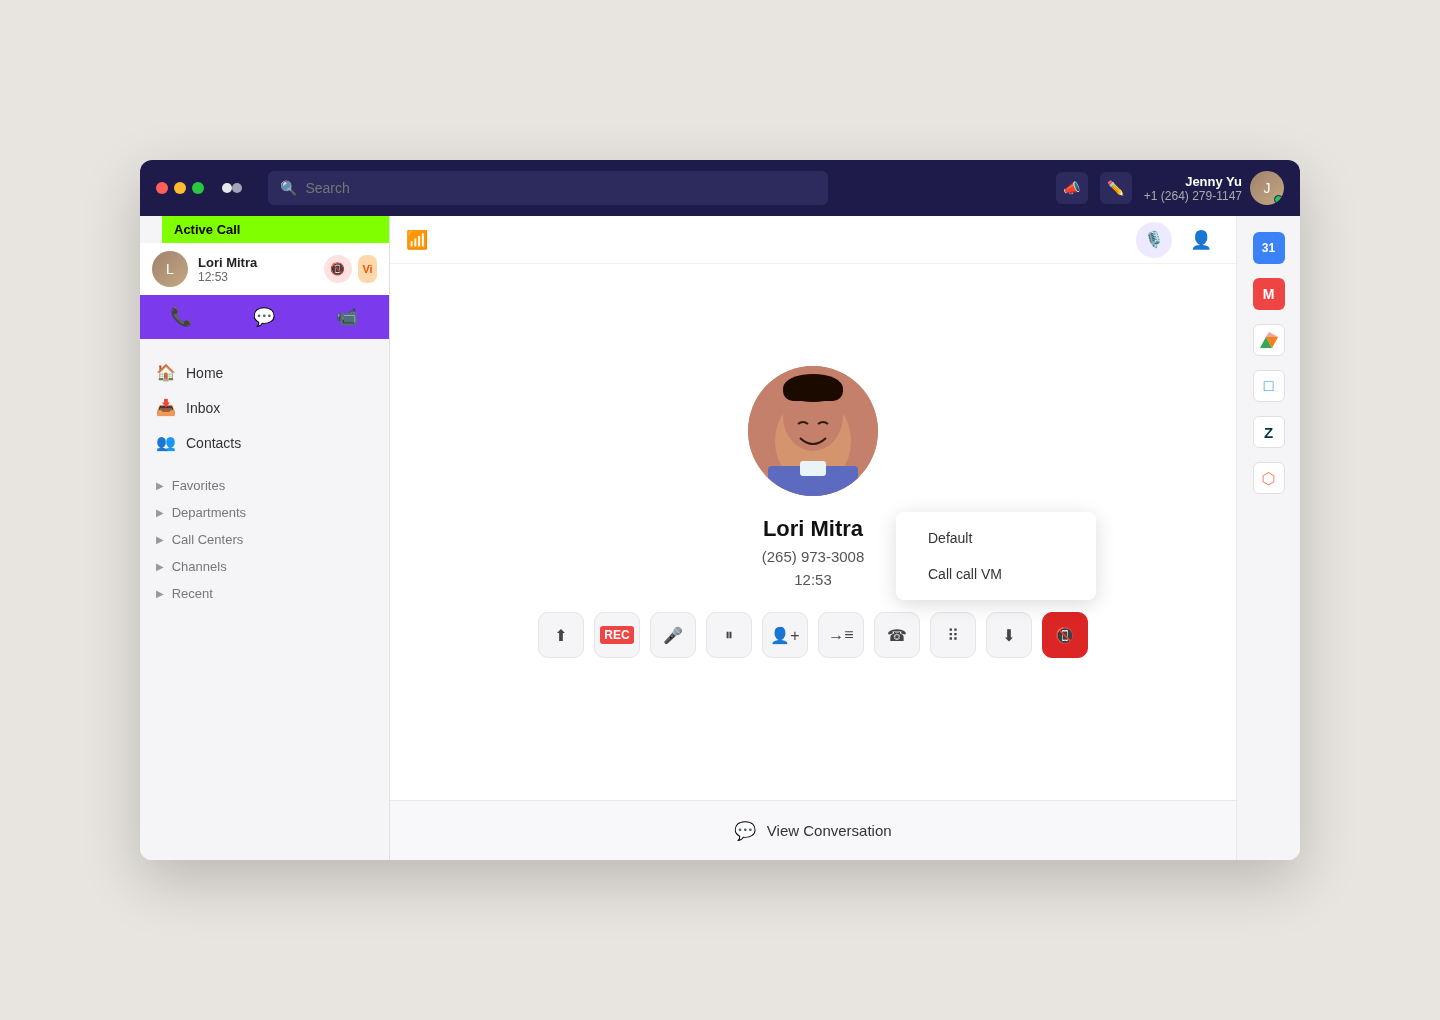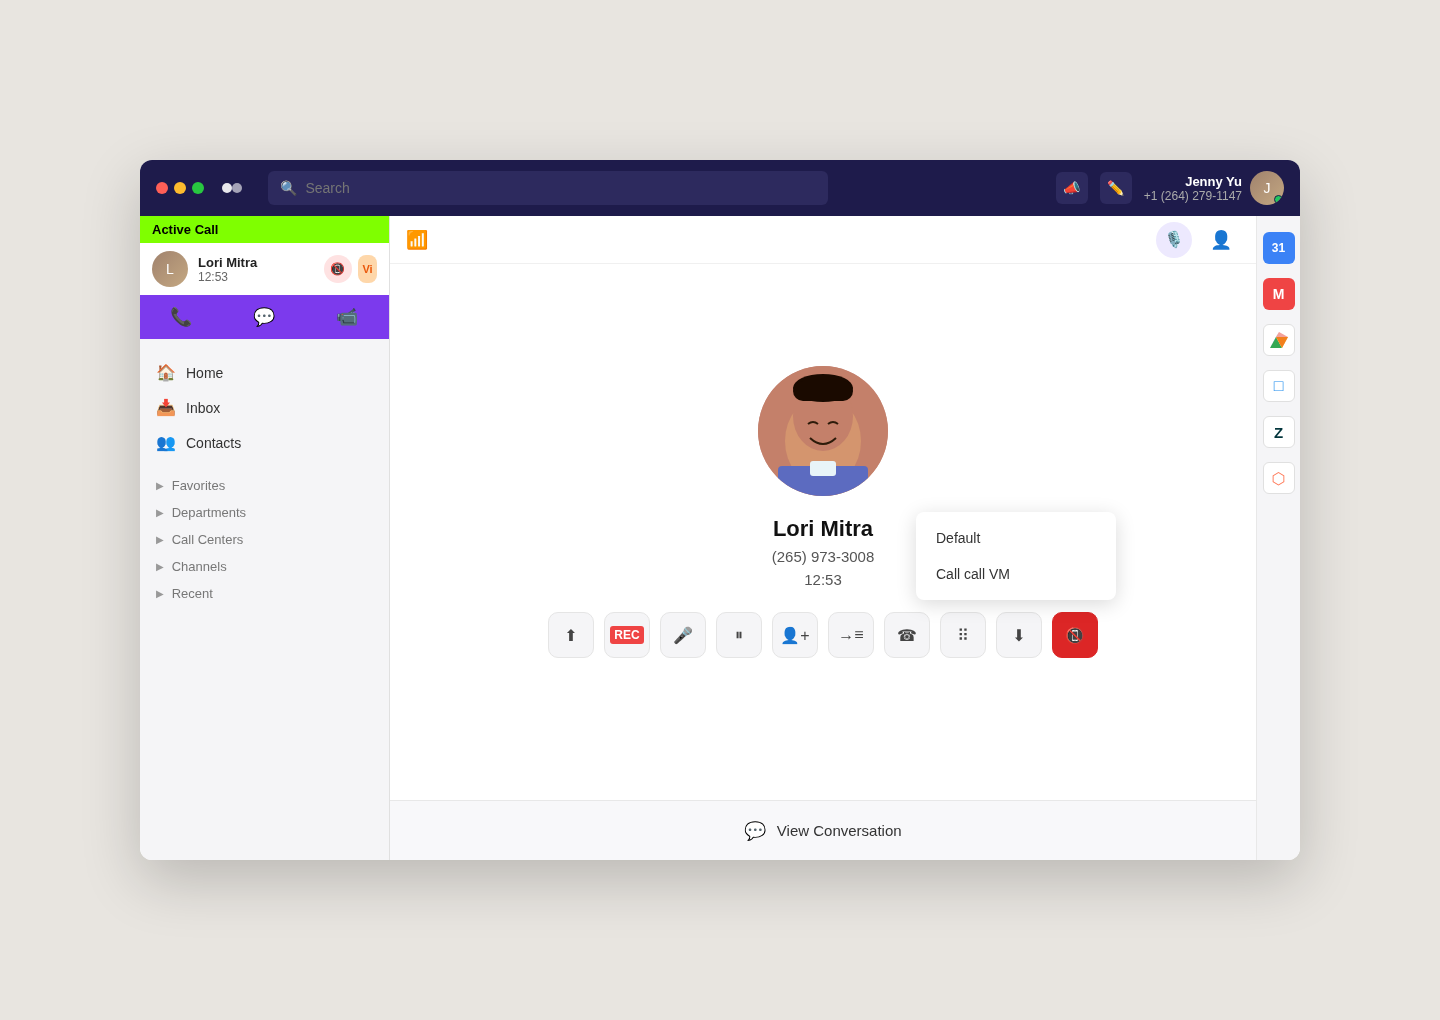--- a/index.html
+++ b/index.html
@@ -147,20 +147,21 @@
     .active-call-section {
       padding: 0;
     }
     .active-call-badge {
       background: #7fff00;
       color: #000;
       font-size: 13px;
       font-weight: 700;
       padding: 6px 12px;
       display: block;
+      margin-left: 22px;
     }
     .caller-row {
       display: flex;
       align-items: center;
       padding: 8px 12px;
       gap: 10px;
       background: #fff;
     }
     .caller-avatar {
       width: 36px;
@@ -343,21 +344,21 @@
       top: 50%;
       transform: translateY(-20px);
       background: #fff;
       border-radius: 8px;
       box-shadow: 0 4px 20px rgba(0,0,0,0.15);
       padding: 8px 0;
       min-width: 200px;
       z-index: 10;
     }
     .dropdown-item {
-      padding: 10px 20px;
+      padding: 10px 32px;
       font-size: 14px;
       color: #333;
       cursor: pointer;
     }
     
     .call-controls {
       display: flex;
       gap: 10px;
       align-items: center;
       justify-content: center;
@@ -394,21 +395,21 @@
     .bottom-bar-text {
       font-size: 15px;
       color: #333;
     }
     .bottom-bar-icon {
       font-size: 18px;
       color: #555;
     }
     
     .right-sidebar {
-      width: 44px;
+      width: 64px;
       background: #f5f5f7;
       border-left: 1px solid #e8e8e8;
       display: flex;
       flex-direction: column;
       align-items: center;
       padding: 16px 0;
       gap: 14px;
     }
     .rs-icon {
       width: 32px;

